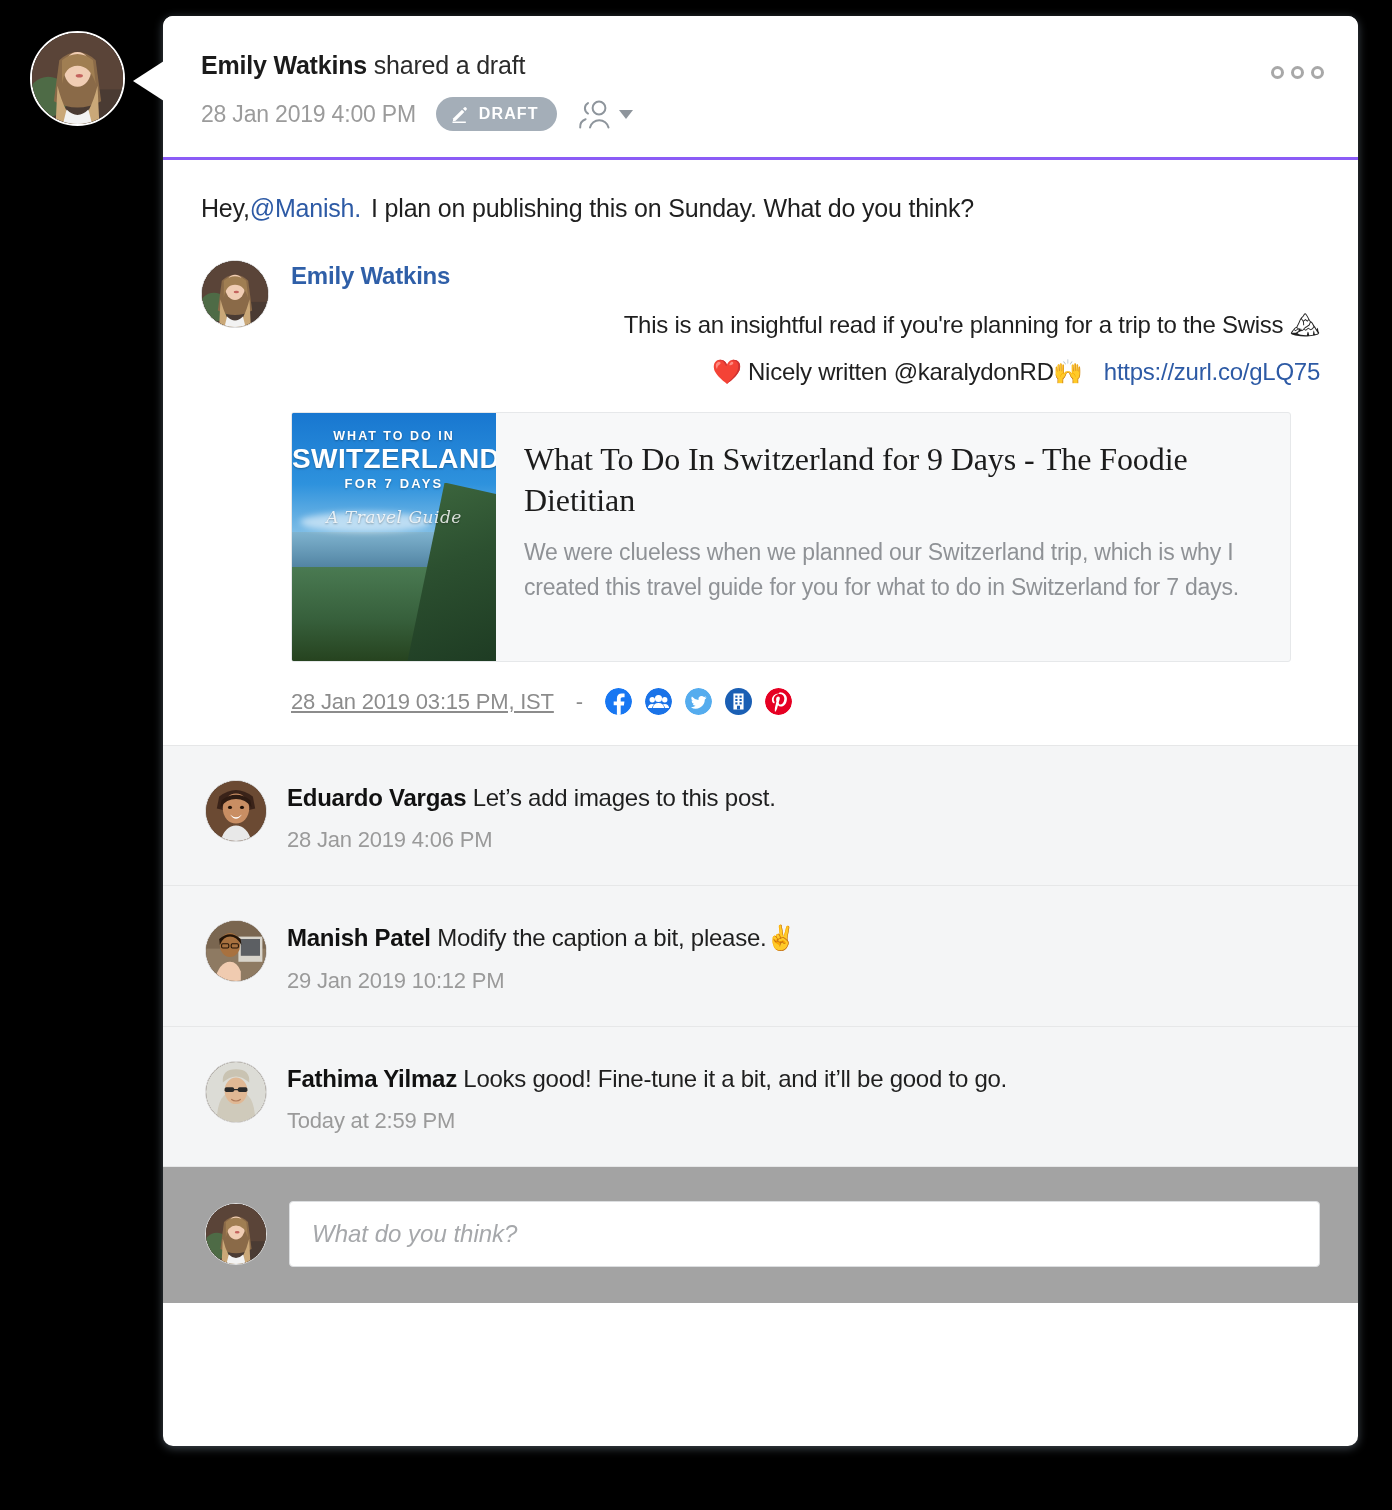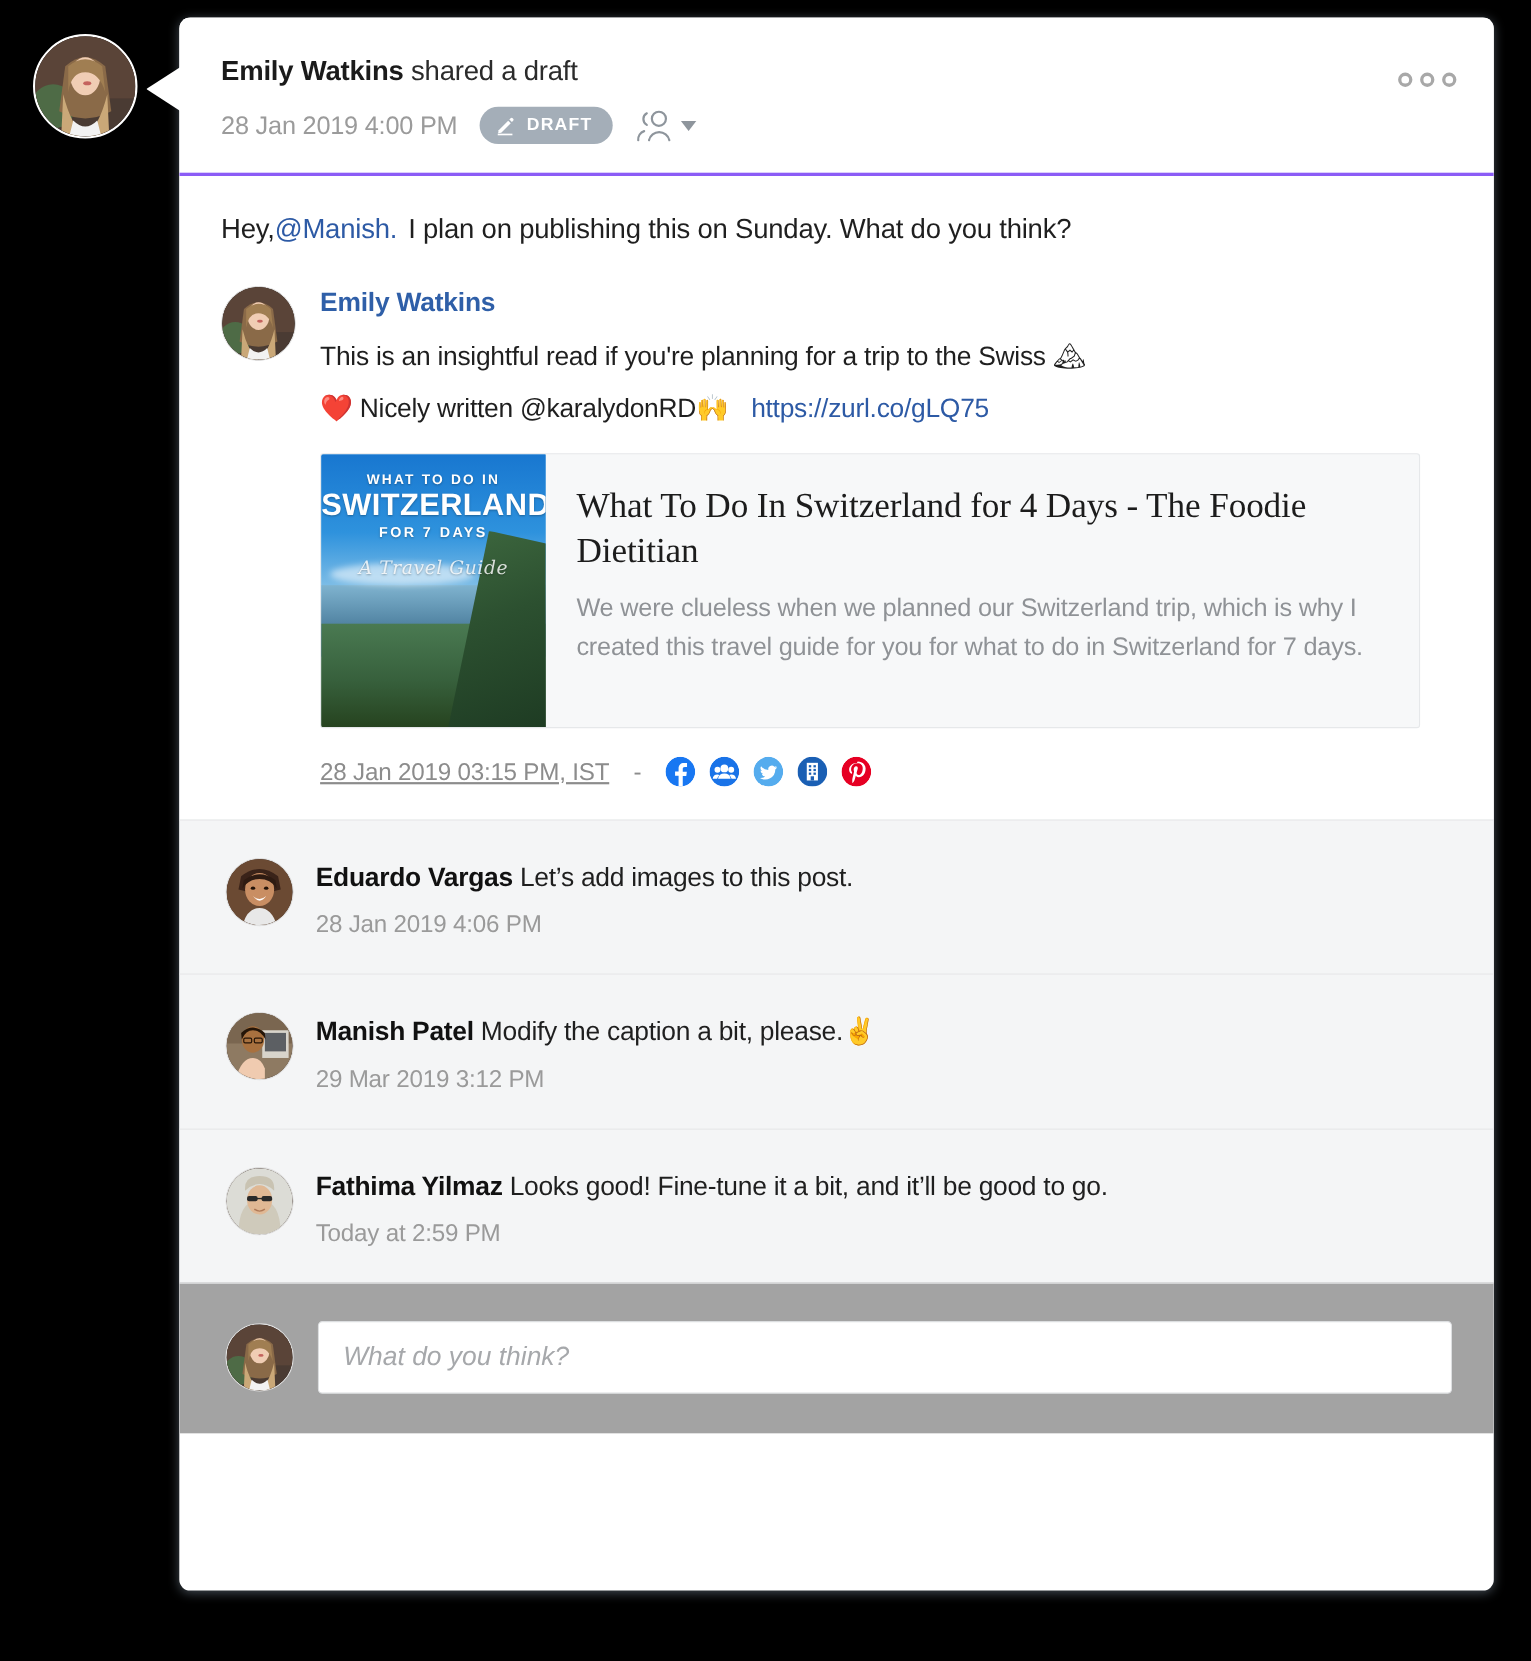--- a/index.html
+++ b/index.html
@@ -149,20 +149,21 @@
     color: #2f5fa8;
     letter-spacing: -0.2px;
     cursor: pointer;
   }
   .post-text {
     margin-top: 16px;
     font-size: 24px;
     color: #1f1f1f;
     line-height: 1.55;
     letter-spacing: -0.25px;
+    text-align: right;
   }
   .post-text .emoji { font-size: 24px; }
   .post-link { color: #2d5aa5; text-decoration: none; }
 
   
   .preview {
     margin-top: 22px;
     display: flex;
     background: #f7f8f9;
     border: 1px solid #e6e8ea;
@@ -398,21 +399,21 @@
               <div class="thumb-clouds"></div>
               <div class="thumb-ridge"></div>
               <div class="thumb-txt">
                 <div class="tt1">WHAT TO DO IN</div>
                 <div class="tt2">SWITZERLAND</div>
                 <div class="tt3">FOR 7 DAYS</div>
                 <div class="tt4">A Travel Guide</div>
               </div>
             </div>
             <div class="preview-body">
-              <div class="preview-title">What To Do In Switzerland for 4 Days - The Foodie Dietitian</div>
+              <div class="preview-title">What To Do In Switzerland for 9 Days - The Foodie Dietitian</div>
               <div class="preview-desc">We were clueless when we planned our Switzerland trip, which is why I created this travel guide for you for what to do in Switzerland for 7 days.</div>
             </div>
           </div>
 
           <div class="post-footer">
             <span class="post-time">28 Jan 2019 03:15 PM, IST</span>
             <span class="dash">-</span>
             <span class="channels">
               <svg class="chan" viewBox="0 0 32 32">
                 <circle cx="16" cy="16" r="16" fill="#1877f2"></circle>
@@ -488,21 +489,21 @@
             <rect x="26" y="38" width="12" height="7" rx="2" fill="none" stroke="#241508" stroke-width="1.8"></rect>
             <rect x="42" y="38" width="12" height="7" rx="2" fill="none" stroke="#241508" stroke-width="1.8"></rect>
             <path d="M14 100 q8 -32 26 -32 q12 0 18 16 l0 16 z" fill="#f0cbb0"></path>
           </svg>
         </div>
         <div class="c-main">
           <div class="c-line">
             <span class="c-name">Manish Patel</span>
             <span>Modify the caption a bit, please.</span><span>✌️</span>
           </div>
-          <div class="c-time">29 Mar 2019 3:12 PM</div>
+          <div class="c-time">29 Jan 2019 10:12 PM</div>
         </div>
       </div>
 
       <div class="comment">
         <div class="c-avatar">
           <svg class="ph" viewBox="0 0 100 100">
             <rect width="100" height="100" fill="#dcdcd6"></rect>
             <path d="M18 100 q0 -52 32 -52 q32 0 32 52 z" fill="#cfcabb"></path>
             <ellipse cx="50" cy="48" rx="19" ry="22" fill="#e0b894"></ellipse>
             <path d="M28 34 q22 -20 44 0 q2 -22 -22 -22 q-24 0 -22 22 z" fill="#c9c3b2"></path>

